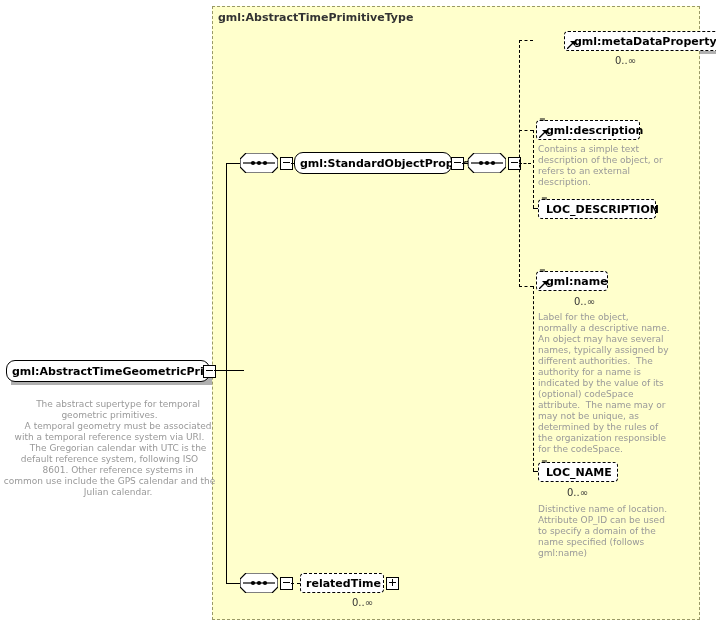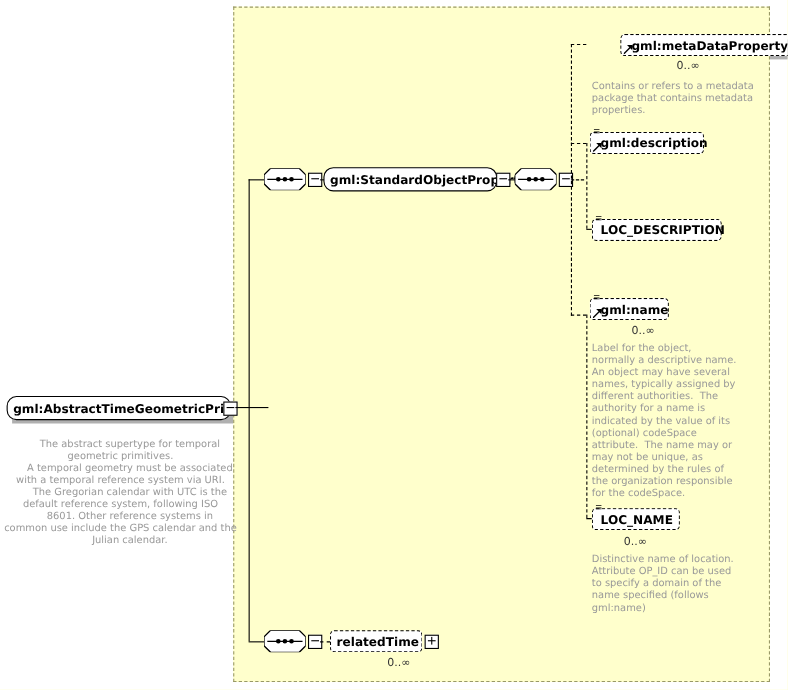--- a/index.html
+++ b/index.html
@@ -144,20 +144,21 @@
   .line-v{position:absolute;width:1px;background:#000000;}
   .dline-h{position:absolute;height:0;border-top:1px dashed #000000;}
   .dline-v{position:absolute;width:0;border-left:1px dashed #000000;}
 </style>
 </head>
 <body>
 
 <div class="canvas">
 
   <div id="type-container"></div>
+  <div id="type-title">gml:AbstractTimePrimitiveType</div>
 
   <div class="node box-solid" style="left:6px;top:360px;width:204px;height:22px;">
     <div class="shadow"></div>
     <span class="node-label">gml:AbstractTimeGeometricPri...</span>
   </div>
   <div class="expander-out" style="left:203px;top:365px;"></div>
 
   <div class="annot center" style="left:2px;top:399px;width:215px;">      The abstract supertype for temporal
 geometric primitives.
       A temporal geometry must be associated
@@ -217,36 +218,37 @@
   <div class="node box-dashed" style="left:564px;top:31px;width:168px;height:20px;">
     <div class="shadow"></div>
     <svg class="ref-arrow" viewBox="0 0 8 8">
       <line x1="0" y1="8" x2="7" y2="1" stroke="#000" stroke-width="1.3"></line>
       <polygon points="8,0 8,5 3,0" fill="#000"></polygon>
     </svg>
     <span class="node-label" style="padding-left:9px;flex:1 1 auto;">gml:metaDataProperty</span>
     <div class="expander plus"></div>
   </div>
   <div class="card" style="left:615px;top:55px;">0..∞</div>
-  <div class="annot left" style="left:538px;top:74px;width:156px;">Contains or refers to a metadata
-package that contains metadata
-properties.</div>
 
   <div class="dline-v" style="left:533px;top:130px;height:78px;"></div>
   <div class="dline-h" style="left:533px;top:208px;width:5px;"></div>
 
   <div class="node box-dashed" style="left:536px;top:120px;width:104px;height:20px;">
     <div class="shadow"></div>
     <span class="sg-glyph">≡</span>
     <svg class="ref-arrow" viewBox="0 0 8 8">
       <line x1="0" y1="8" x2="7" y2="1" stroke="#000" stroke-width="1.3"></line>
       <polygon points="8,0 8,5 3,0" fill="#000"></polygon>
     </svg>
     <span class="node-label" style="padding-left:9px;flex:1 1 auto;">gml:description</span>
   </div>
+  <div class="annot left" style="left:538px;top:144px;width:156px;">Contains a simple text
+description of the object, or
+refers to an external
+description.</div>
 
   <div class="node box-dashed" style="left:538px;top:199px;width:118px;height:20px;">
     <div class="shadow"></div>
     <span class="sg-glyph">≡</span>
     <span class="node-label" style="padding-left:7px;flex:1 1 auto;">LOC_DESCRIPTION</span>
   </div>
 
   <div class="dline-v" style="left:533px;top:286px;height:185px;"></div>
   <div class="dline-h" style="left:533px;top:471px;width:5px;"></div>
 

